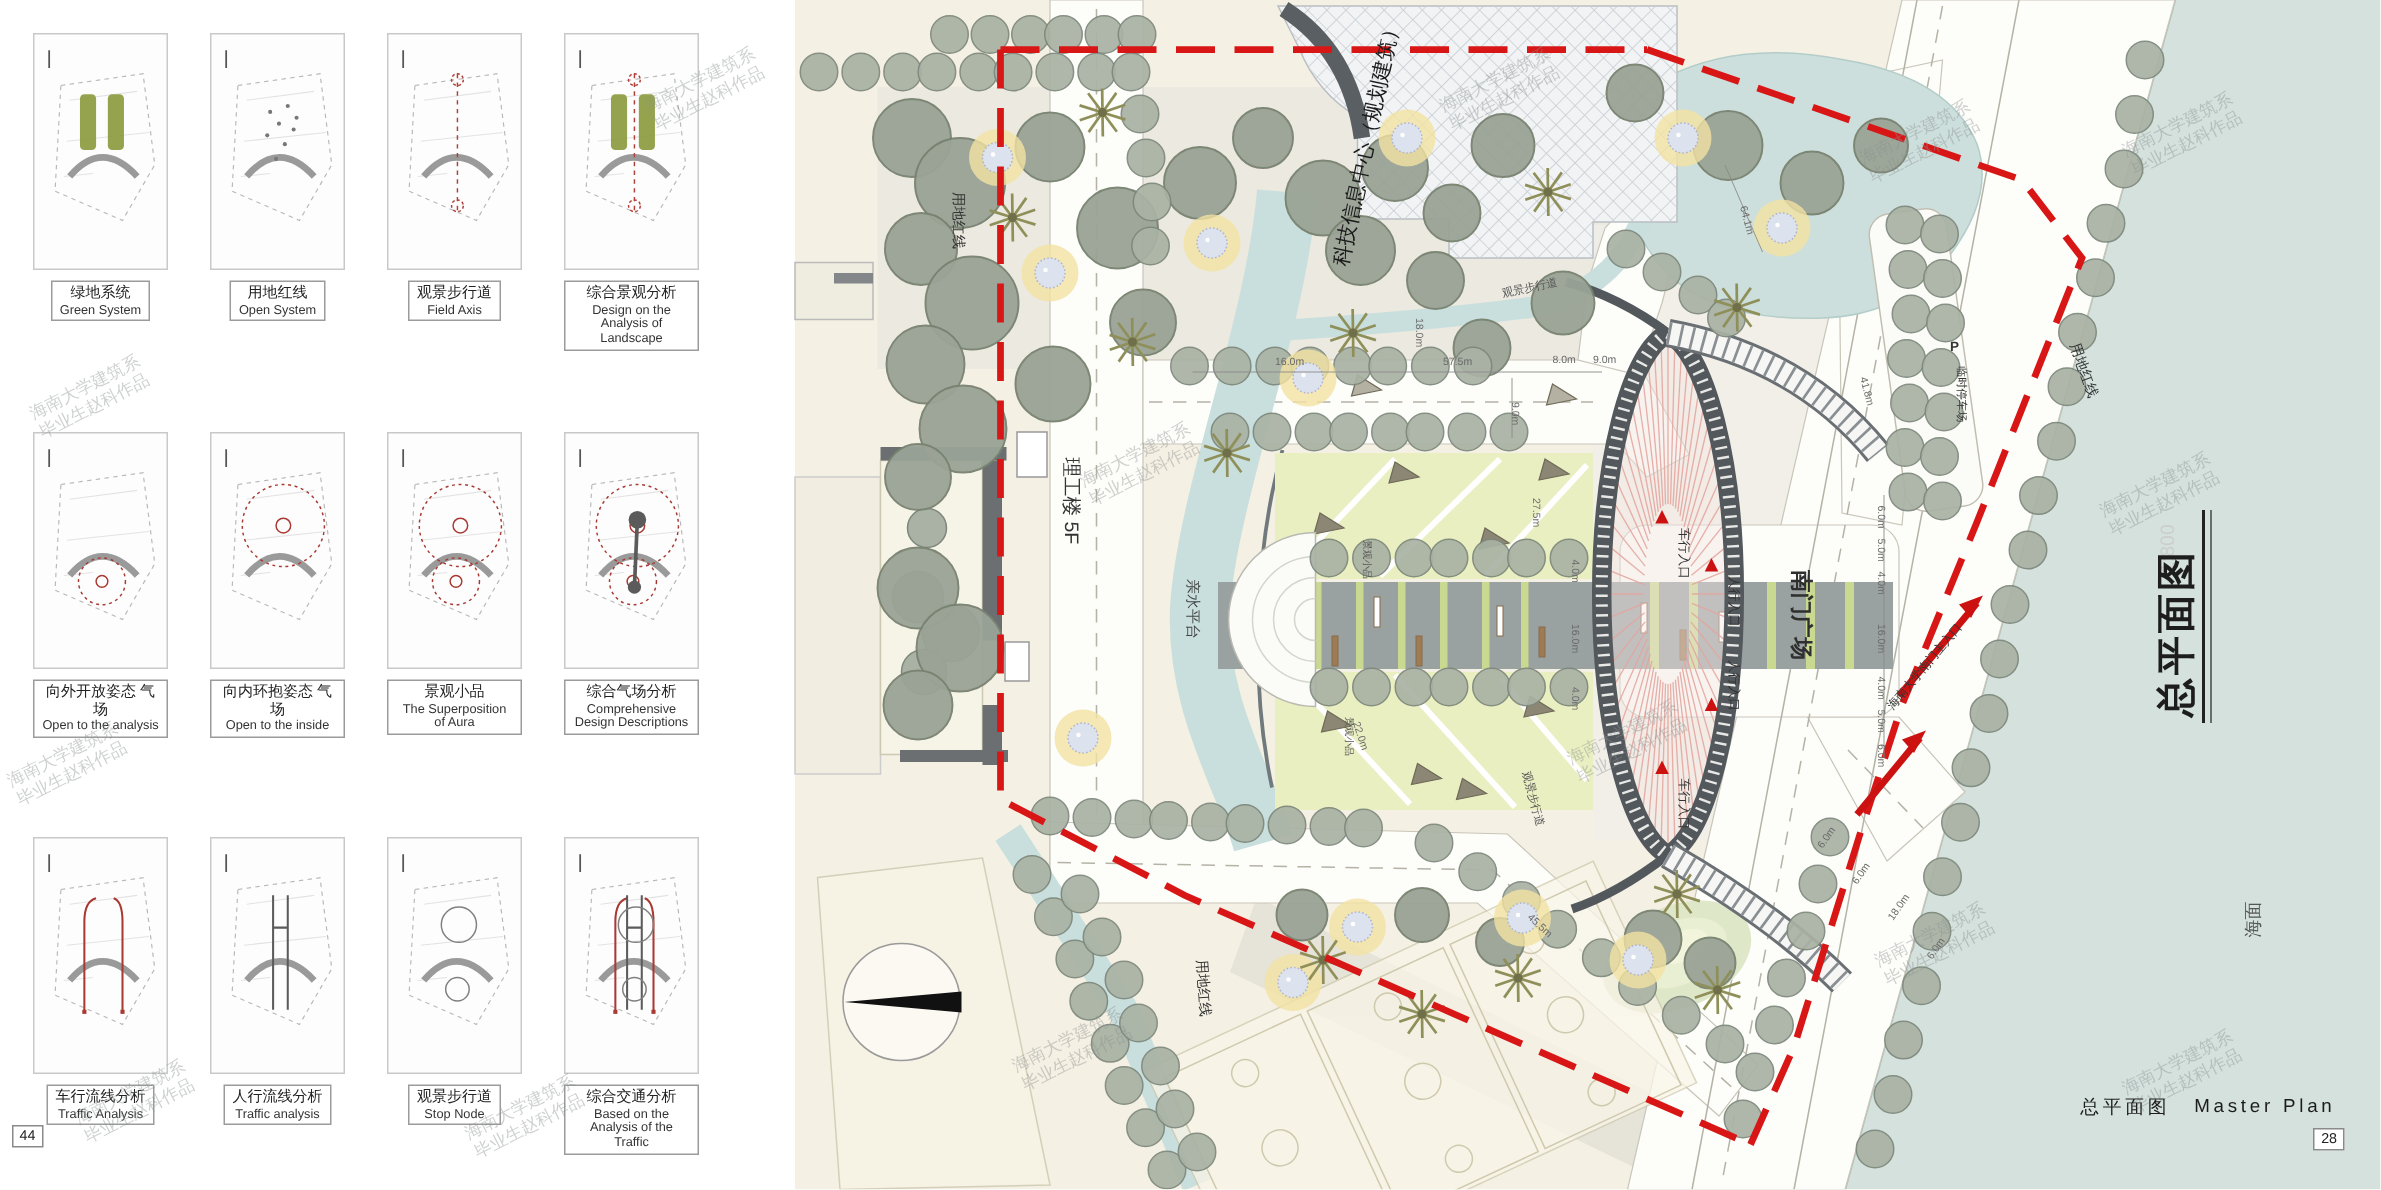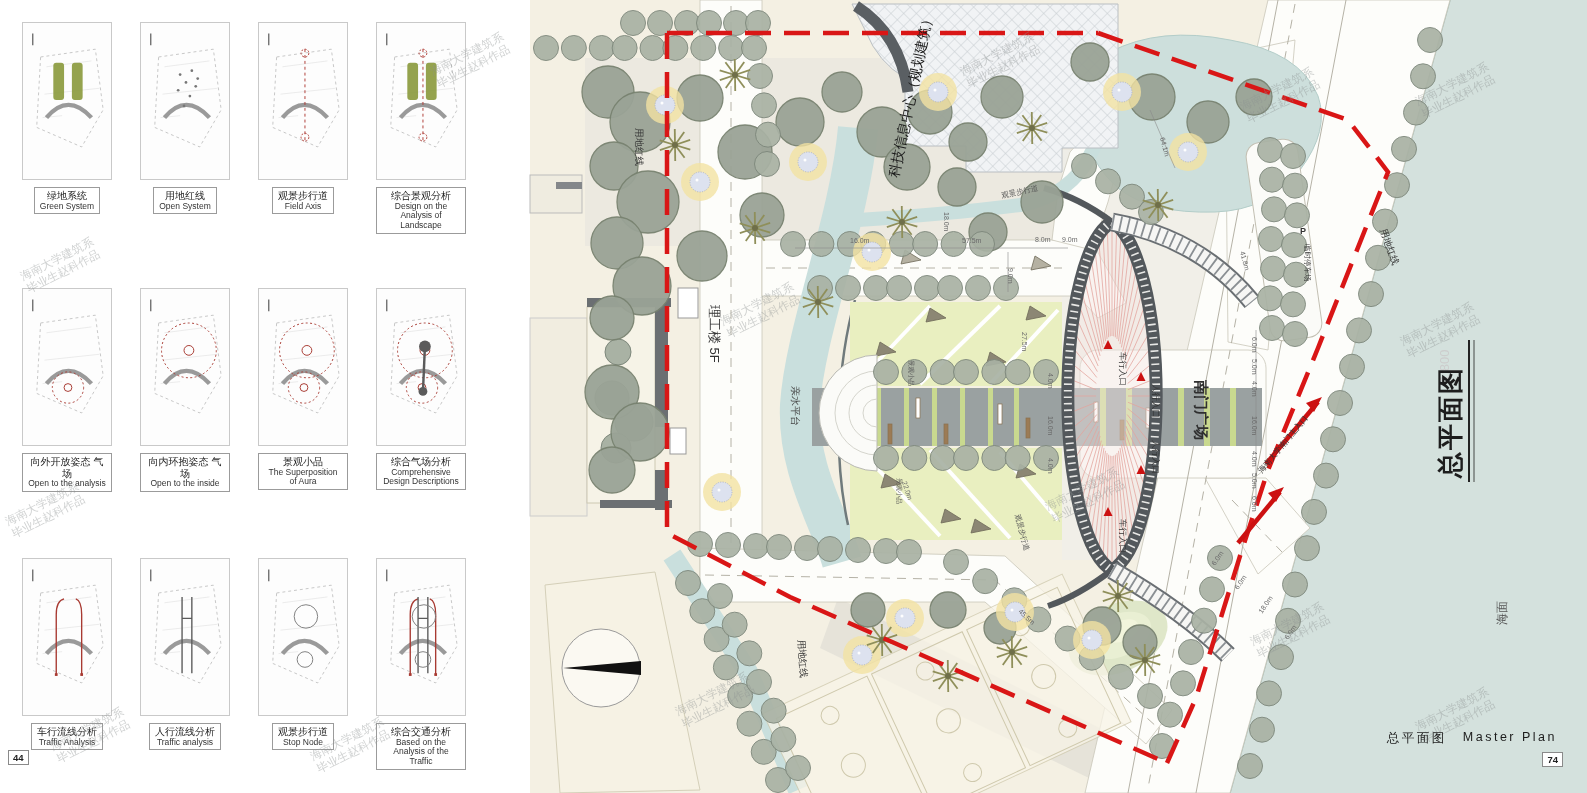--- a/index.html
+++ b/index.html
@@ -25,21 +25,21 @@
   .cell[data-variant~="nodes"] .ly-nodes{display:inline;}
   .cell[data-variant~="route-red"] .ly-route-red{display:inline;}
   .cell[data-variant~="route-dark"] .ly-route-dark{display:inline;}
   .cell[data-variant~="stop"] .ly-stop{display:inline;}
   
   .wm{position:absolute;z-index:4;transform:translate(-50%,-50%) rotate(-27deg);
       color:rgba(140,146,146,.42);font-size:11.5px;line-height:14px;white-space:nowrap;
       text-align:left;pointer-events:none;}
   
   .pagenum{position:absolute;z-index:5;border:1px solid #8a8a8a;background:#fff;
-           font-size:9.5px;color:#222;padding:1px 4px;font-weight:bold;}
+           font-size:9.5px;color:#222;padding:1px 4px;}
   #caption{position:absolute;z-index:5;right:30px;bottom:46px;display:flex;gap:16px;
            font-size:12.5px;letter-spacing:2.5px;color:#1c1c1c;}
 </style>
 </head>
 <body>
 
 <div class="sheet">
 
   <svg id="plan-svg" width="1587" height="793" viewBox="0 0 1587 793">
     <defs>
@@ -1426,21 +1426,21 @@
         <div class="lbl-en">Based on the Analysis of the Traffic</div>
       </div>
     </div>
     </div>
 
   <div id="caption">
     <span>总平面图</span>
     <span>Master Plan</span>
   </div>
   <div class="pagenum" style="left:8px;bottom:28px">44</div>
-  <div class="pagenum" style="right:24px;bottom:26px">74</div>
+  <div class="pagenum" style="right:24px;bottom:26px">28</div>
   <div id="wm-holder">
       <div class="wm" style="left: 60px; top: 265px;">海南大学建筑系<div>毕业生赵科作品</div></div>
       <div class="wm" style="left: 45px; top: 510px;">海南大学建筑系<div>毕业生赵科作品</div></div>
       <div class="wm" style="left: 90px; top: 735px;">海南大学建筑系<div>毕业生赵科作品</div></div>
       <div class="wm" style="left: 350px; top: 745px;">海南大学建筑系<div>毕业生赵科作品</div></div>
       <div class="wm" style="left: 470px; top: 60px;">海南大学建筑系<div>毕业生赵科作品</div></div>
       <div class="wm" style="left: 760px; top: 310px;">海南大学建筑系<div>毕业生赵科作品</div></div>
       <div class="wm" style="left: 715px; top: 700px;">海南大学建筑系<div>毕业生赵科作品</div></div>
       <div class="wm" style="left: 1000px; top: 60px;">海南大学建筑系<div>毕业生赵科作品</div></div>
       <div class="wm" style="left: 1085px; top: 495px;">海南大学建筑系<div>毕业生赵科作品</div></div>

